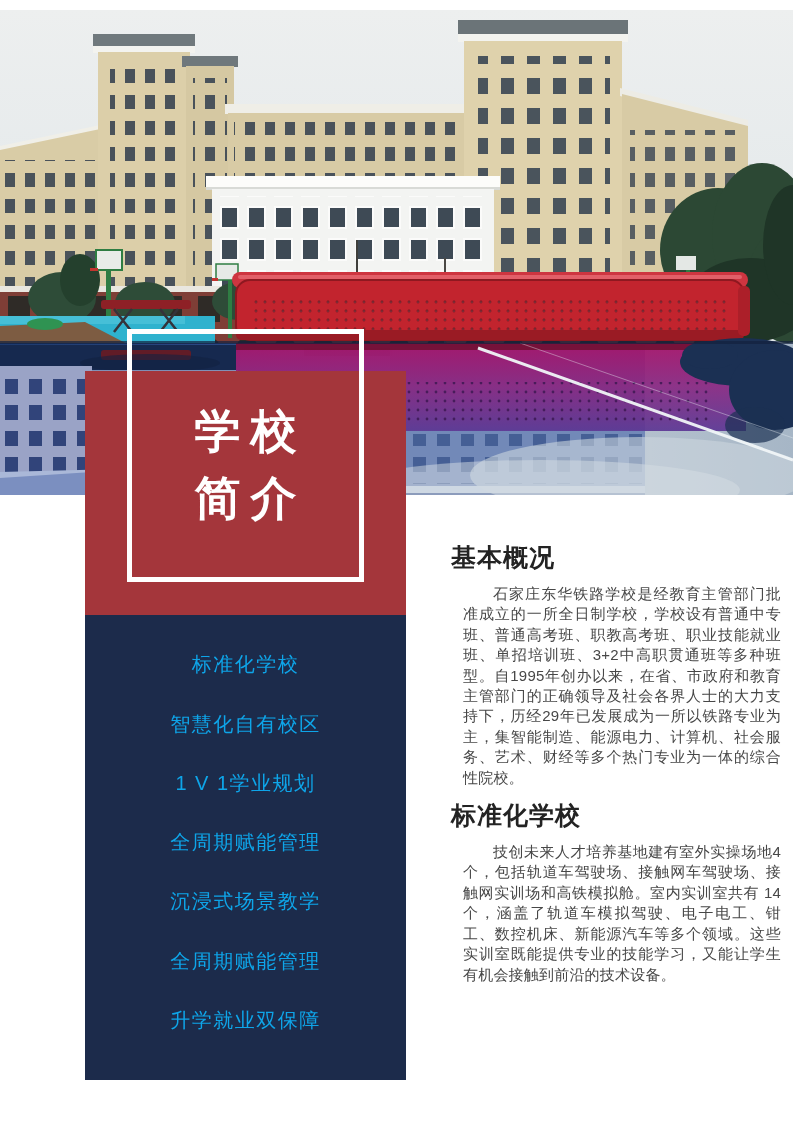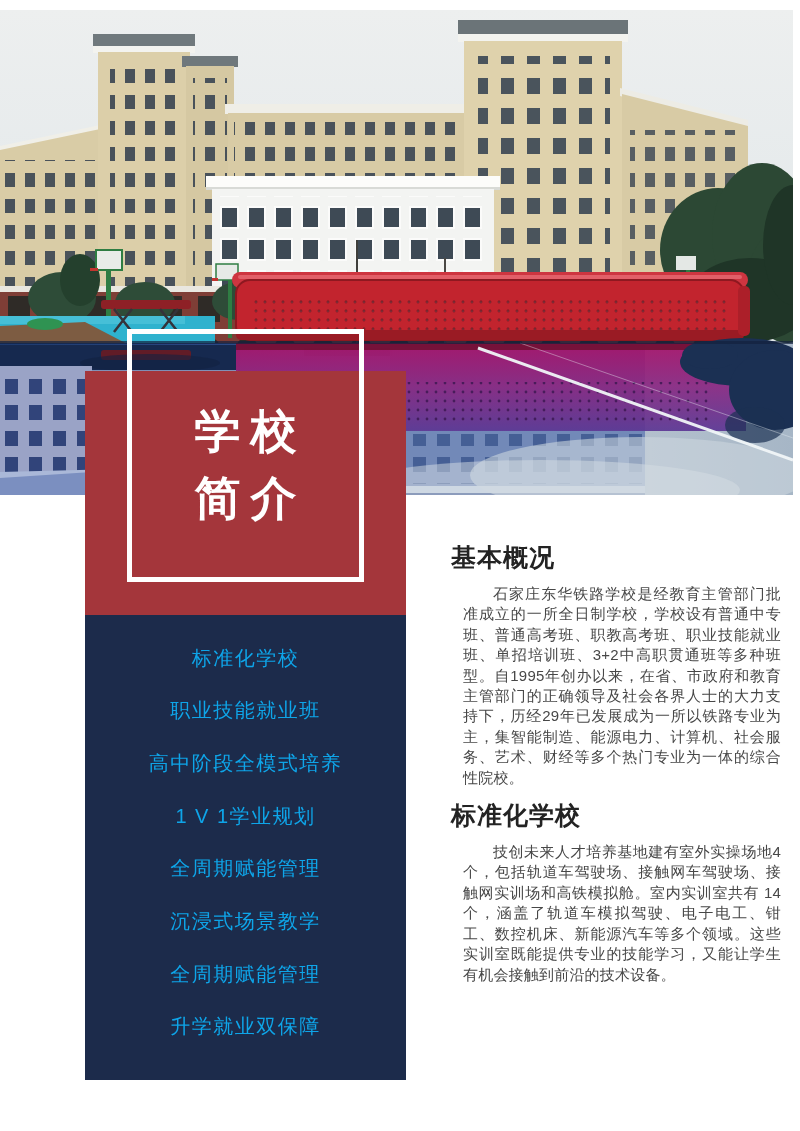--- a/index.html
+++ b/index.html
@@ -214,22 +214,21 @@
 
   <div class="title-frame"></div>
 
   <div class="title-card">
     <div class="tline">学校</div>
     <div class="tline">简介</div>
   </div>
 
   <div class="nav-col">
     <div class="nav-item">标准化学校</div>
-    <div class="nav-item">职业技能就业班</div>
-    <div class="nav-item">高中阶段全模式培养</div>
+    <div class="nav-item">智慧化自有校区</div>
     <div class="nav-item">1 V 1学业规划</div>
     <div class="nav-item">全周期赋能管理</div>
     <div class="nav-item">沉浸式场景教学</div>
     <div class="nav-item">全周期赋能管理</div>
     <div class="nav-item">升学就业双保障</div>
   </div>
 
   <div class="content">
     <div class="sec1">
       <h2>基本概况</h2>

